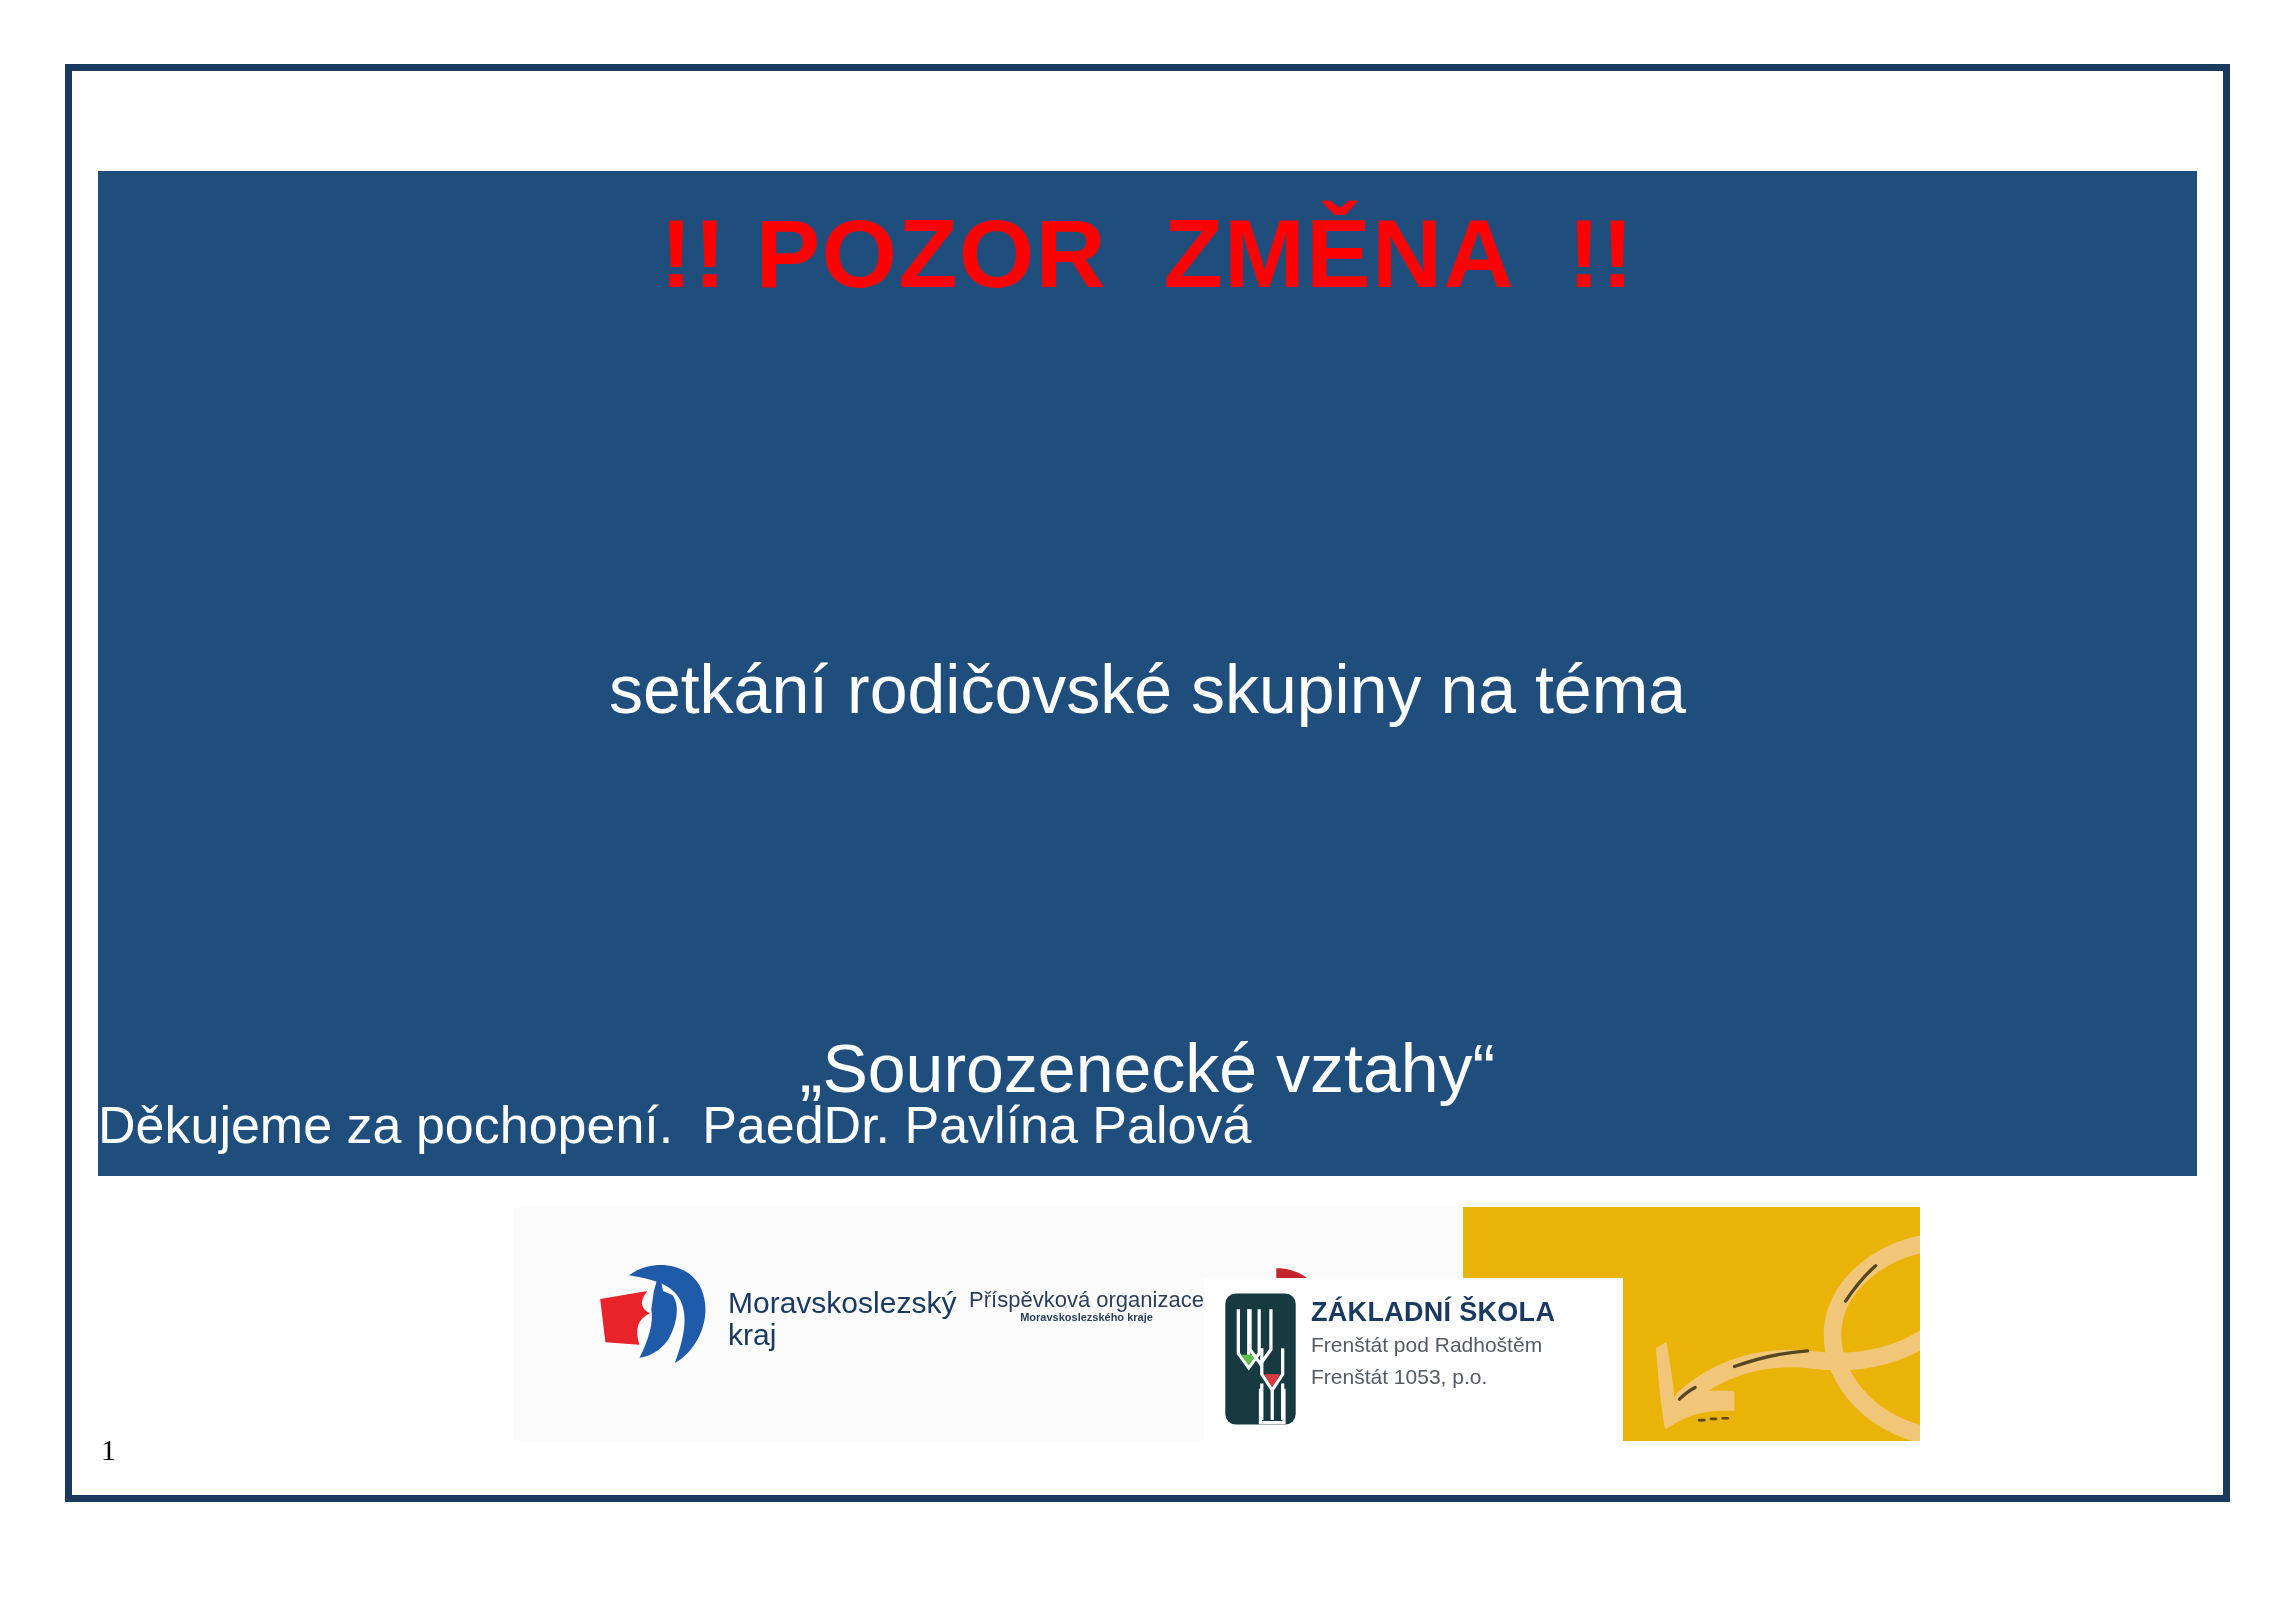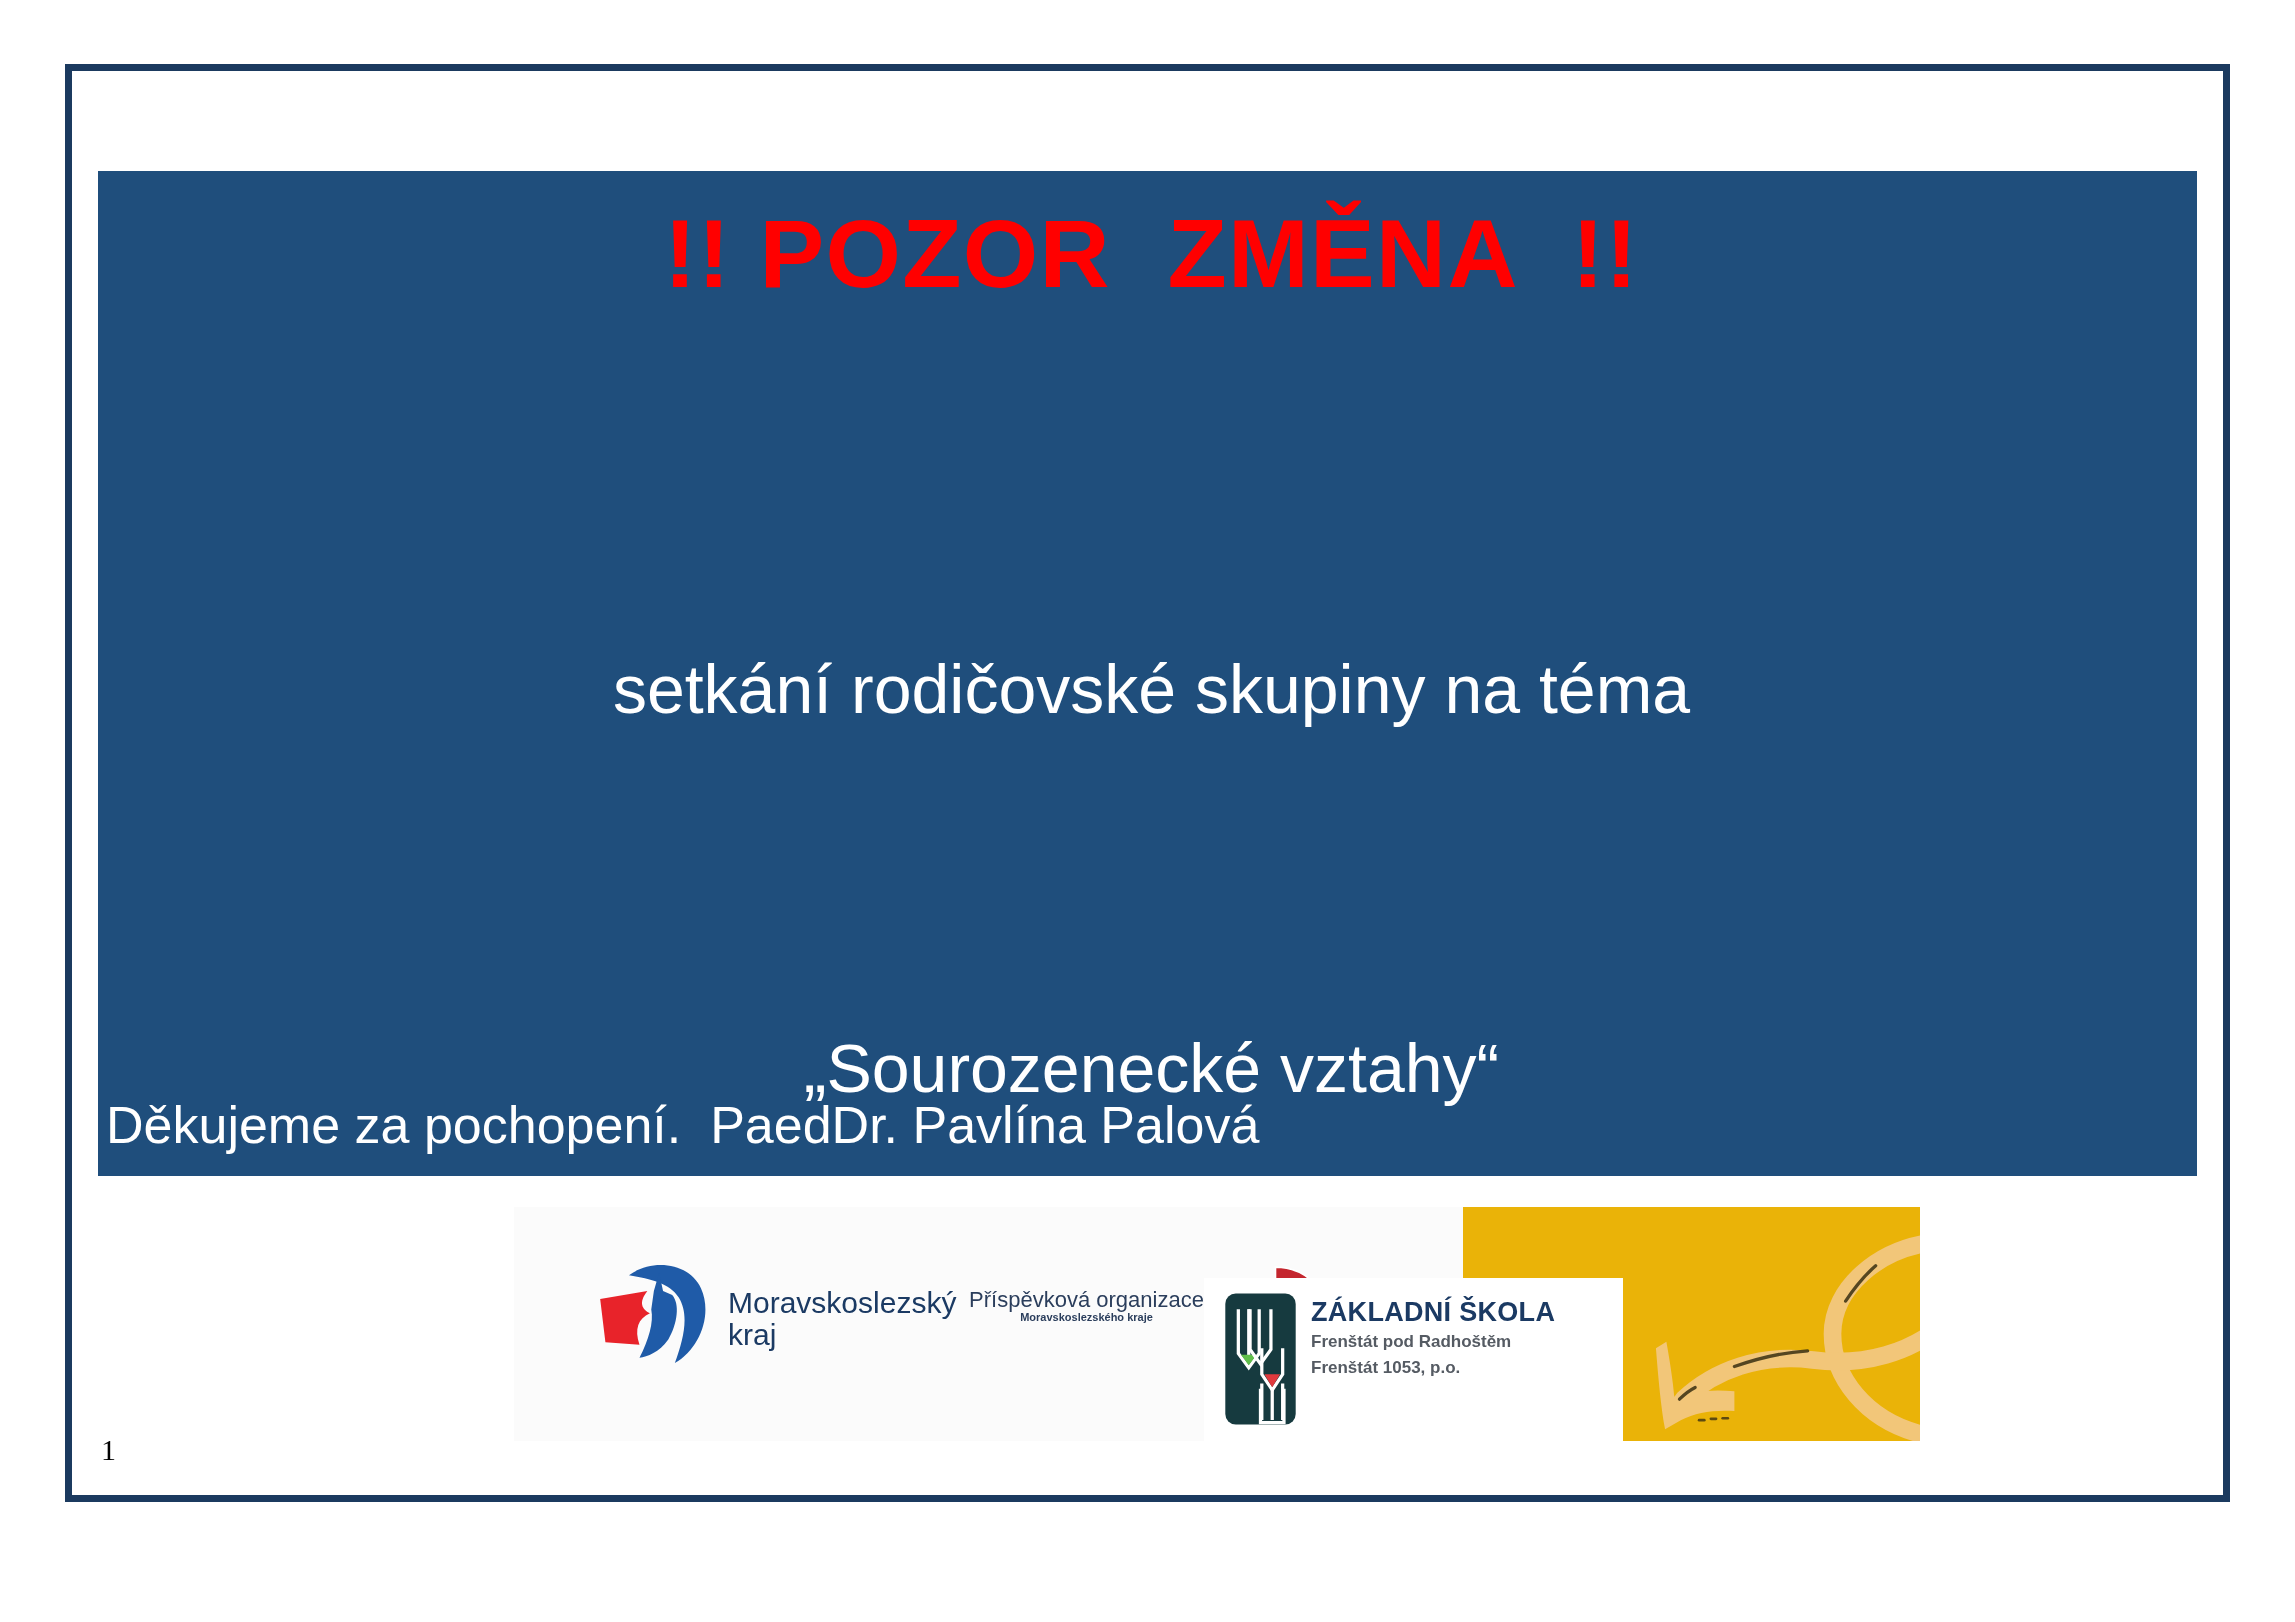--- a/index.html
+++ b/index.html
@@ -41,21 +41,20 @@
 
   .notice-inner {
     position: absolute;
     left: 0;
     top: 0;
     right: 0;
     bottom: 0;
     display: flex;
     flex-direction: column;
     align-items: stretch;
-    margin-left: 8px;
   }
 
   .headline {
     text-align: center;
     color: #FF0000;
     font-weight: bold;
     font-size: 97px;
     letter-spacing: 1.3px;
     line-height: 1.0;
     margin-top: 34px;
@@ -205,24 +204,23 @@
     display: block;
     font-size: 27px;
     font-weight: bold;
     letter-spacing: 0.3px;
     line-height: 1.2;
     white-space: pre;
   }
   .zs-sub {
     display: block;
     color: #555B63;
-    font-size: 17px;
+    font-size: 21px;
     line-height: 1.55;
     white-space: pre;
-    font-weight: bold;
   }
 
   
   .gold-arrow {
     position: absolute;
     right: -23.6px;
     top: -3.9px;
     width: 308px;
     height: 242px;
   }

